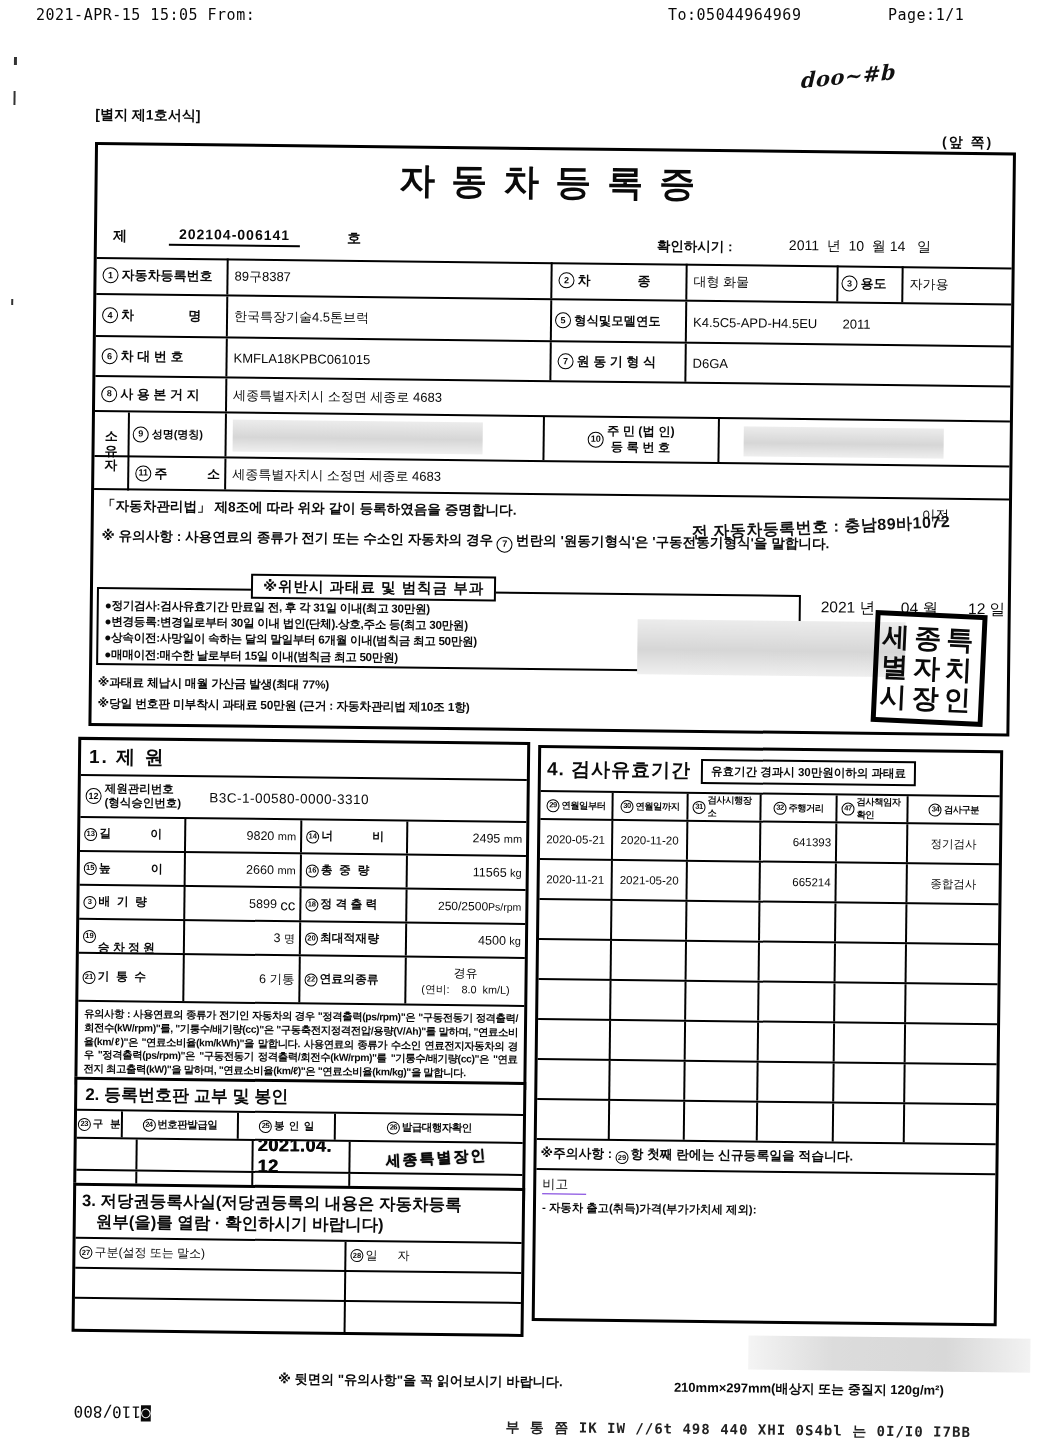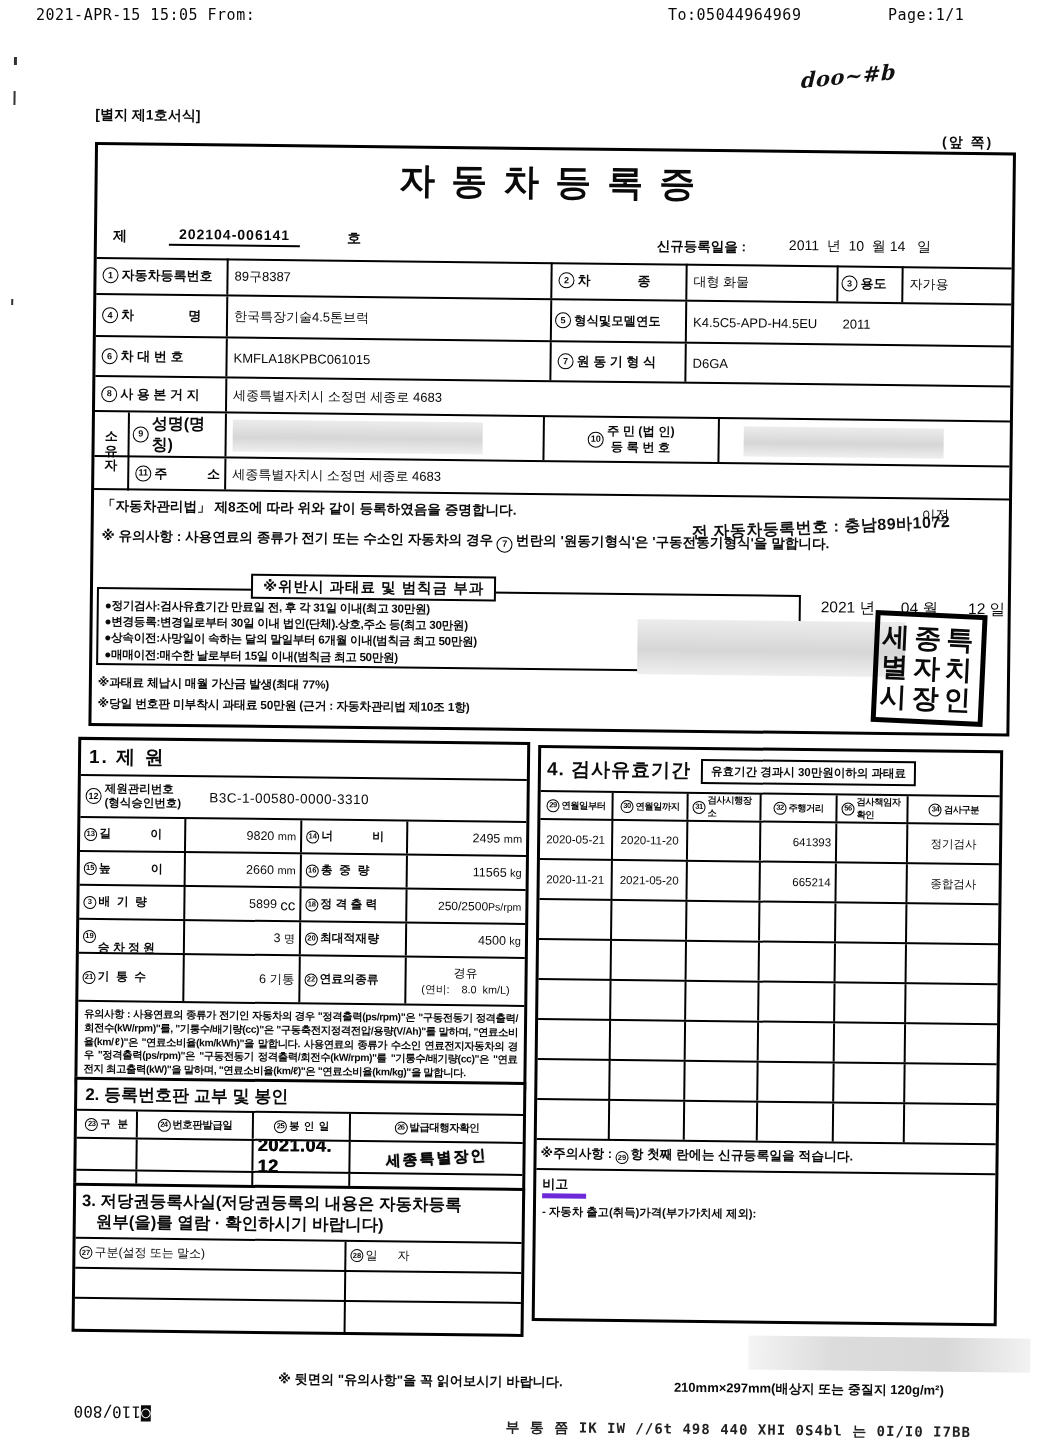--- a/index.html
+++ b/index.html
@@ -77,21 +77,21 @@
   <div class="abs b" style="left:95px;top:106px;font-size:14px;">[별지 제1호서식]</div>
   <div class="abs b" style="left:942px;top:124px;font-size:14px;letter-spacing:2px;">(앞 쪽)</div>
 
   <div class="cert">
     <div class="title">자동차등록증</div>
 
     <div class="docrow">
       <span class="abs b" style="left:16px;top:10px;">제</span>
       <span class="abs b" style="left:72px;top:8px;border-bottom:2px solid #000;padding:0 10px 2px 10px;letter-spacing:1px;">202104-006141</span>
       <span class="abs b" style="left:250px;top:10px;">호</span>
-      <span class="abs b" style="left:560px;top:14px;font-size:13.5px;">신규등록일을 :</span>
+      <span class="abs b" style="left:560px;top:14px;font-size:13.5px;">확인하시기 :</span>
       <span class="abs pre" style="left:692px;top:12px;font-size:14px;">2011  년  10  월 14   일</span>
     </div>
 
     <div class="row bb" style="top:112px;height:38px;">
       <div class="cell lab" style="width:132px;">
         <span class="cn">1</span>
         <span>자동차등록번호</span>
         </div>
       <div class="cell" style="width:324px;">
         <span>89구8387</span>
@@ -155,21 +155,21 @@
     </div>
 
     <div class="abs preline b" style="left:0;top:267px;width:35px;height:78px;border-right:2px solid #000;
          display:flex;align-items:center;justify-content:center;text-align:center;font-size:13px;line-height:1.15;box-sizing:border-box;">소
 유
 자</div>
 
     <div class="row bb" style="top:267px;height:45px;padding-left:35px;">
       <div class="cell lab" style="width:97px;padding:2px 3px;">
         <span class="cn">9</span>
-        <span style="font-size:16px;">성명(명칭)</span>
+        <span style="font-size:11px;">성명(명칭)</span>
         </div>
       <div class="cell" style="width:318px;">
         <div class="redact" style="width:250px;height:32px;"></div>
         </div>
       <div class="cell lab" style="width:175px;justify-content:center;">
         <span class="cn">10</span>
         <span class="preline" style="font-size:12.3px;line-height:1.25;text-align:center;">주 민 (법 인)
 등 록 번 호</span>
         </div>
       <div class="cell" style="flex:1;">
@@ -295,21 +295,21 @@
         <span>경유</span>
         <span class="pre" style="font-size:10.8px;">(연비:    8.0  km/L)</span>
       </div>
     </div>
     <div class="note-sm" style="padding:5px 6px 6px 6px;">유의사항 : 사용연료의 종류가 전기인 자동차의 경우 "정격출력(ps/rpm)"은 "구동전동기 정격출력/회전수(kW/rpm)"를, "기통수/배기량(cc)"은 "구동축전지정격전압/용량(V/Ah)"를 말하며, "연료소비율(km/ℓ)"은 "연료소비율(km/kWh)"을 말합니다. 사용연료의 종류가 수소인 연료전지자동차의 경우 "정격출력(ps/rpm)"은 "구동전동기 정격출력/회전수(kW/rpm)"를 "기통수/배기량(cc)"은 "연료전지 최고출력(kW)"을 말하며, "연료소비율(km/ℓ)"은 "연료소비율(km/kg)"을 말합니다.</div>
   </div>
 
   <div class="sec" style="left:85px;top:1077px;width:452px;">
     <div class="sec-title" style="font-size:17px;border-bottom:2px solid #000;padding:3px 8px;letter-spacing:0;">2. 등록번호판 교부 및 봉인</div>
     <div class="srow" style="height:28px;">
-      <div class="scell h-sm" style="width:61px;">
+      <div class="scell h-sm" style="width:46px;">
           <span class="cn sm">23</span>
           <span class="pre" style="font-size:10.5px;">구   분</span>
         </div>
       <div class="scell h-sm" style="width:116px;">
           <span class="cn sm">24</span>
           <span style="font-size:10.5px;">번호판발급일</span>
         </div>
       <div class="scell h-sm" style="width:97px;">
           <span class="cn sm">25</span>
           <span class="pre" style="font-size:10.5px;">봉  인  일</span>
@@ -378,21 +378,21 @@
         </div>
       <div class="scell h-sm" style="width:73px;">
           <span class="cn sm">31</span>
           <span>검사시행장소</span>
         </div>
       <div class="scell h-sm" style="width:76px;">
           <span class="cn sm">32</span>
           <span>주행거리</span>
         </div>
       <div class="scell h-sm" style="width:71px;">
-          <span class="cn sm">56</span>
+          <span class="cn sm">47</span>
           <span>검사책임자확인</span>
         </div>
       <div class="scell h-sm" style="flex:1;">
           <span class="cn sm">34</span>
           <span>검사구분</span>
         </div>
     </div>
 
     <div class="srow" style="height:40px;">
       <div class="scell v-sm" style="width:73px;padding:1px 1px;">
@@ -480,21 +480,21 @@
         <div class="scell" style="width:73px;"></div>
       <div class="scell" style="width:76px;"></div>
         <div class="scell" style="width:71px;"></div>
         <div class="scell" style="flex:1;"></div>
     </div>
 
     <div class="srow" style="height:30px;align-items:center;padding:0 4px;">
       <span style="font-size:12.8px;font-weight:bold;"><span>※주의사항 : </span><span class="cn sm">29</span><span>항 첫째 란에는 신규등록일을 적습니다.</span></span>
     </div>
     <div style="padding:4px 6px;height:148px;box-sizing:border-box;">
-      <div style="font-size:13px;font-weight:bold;border-bottom:5px solid #6d28d9;display:inline-block;padding-right:18px;">비고</div>
+      <div style="font-size:13px;font-weight:normal;border-bottom:1px solid #6d28d9;display:inline-block;padding-right:18px;">비고</div>
       <div style="font-size:11.4px;font-weight:bold;margin-top:6px;">- 자동차 출고(취득)가격(부가가치세 제외):</div>
     </div>
   </div>
 
   <div class="grayline" style="left:762px;top:1328px;width:282px;height:34px;"></div>
   <div class="abs b" style="left:292px;top:1368px;font-size:13.2px;">※ 뒷면의 "유의사항"을 꼭 읽어보시기 바랍니다.</div>
   <div class="abs" style="left:688px;top:1372px;font-size:13px;font-weight:bold;">210mm×297mm(배상지 또는 중질지 120g/m²)</div>
 
   <div class="abs mono" style="left:88px;top:1402px;font-size:16px;">
     <span class="flip">110/800</span><span>◙</span>

